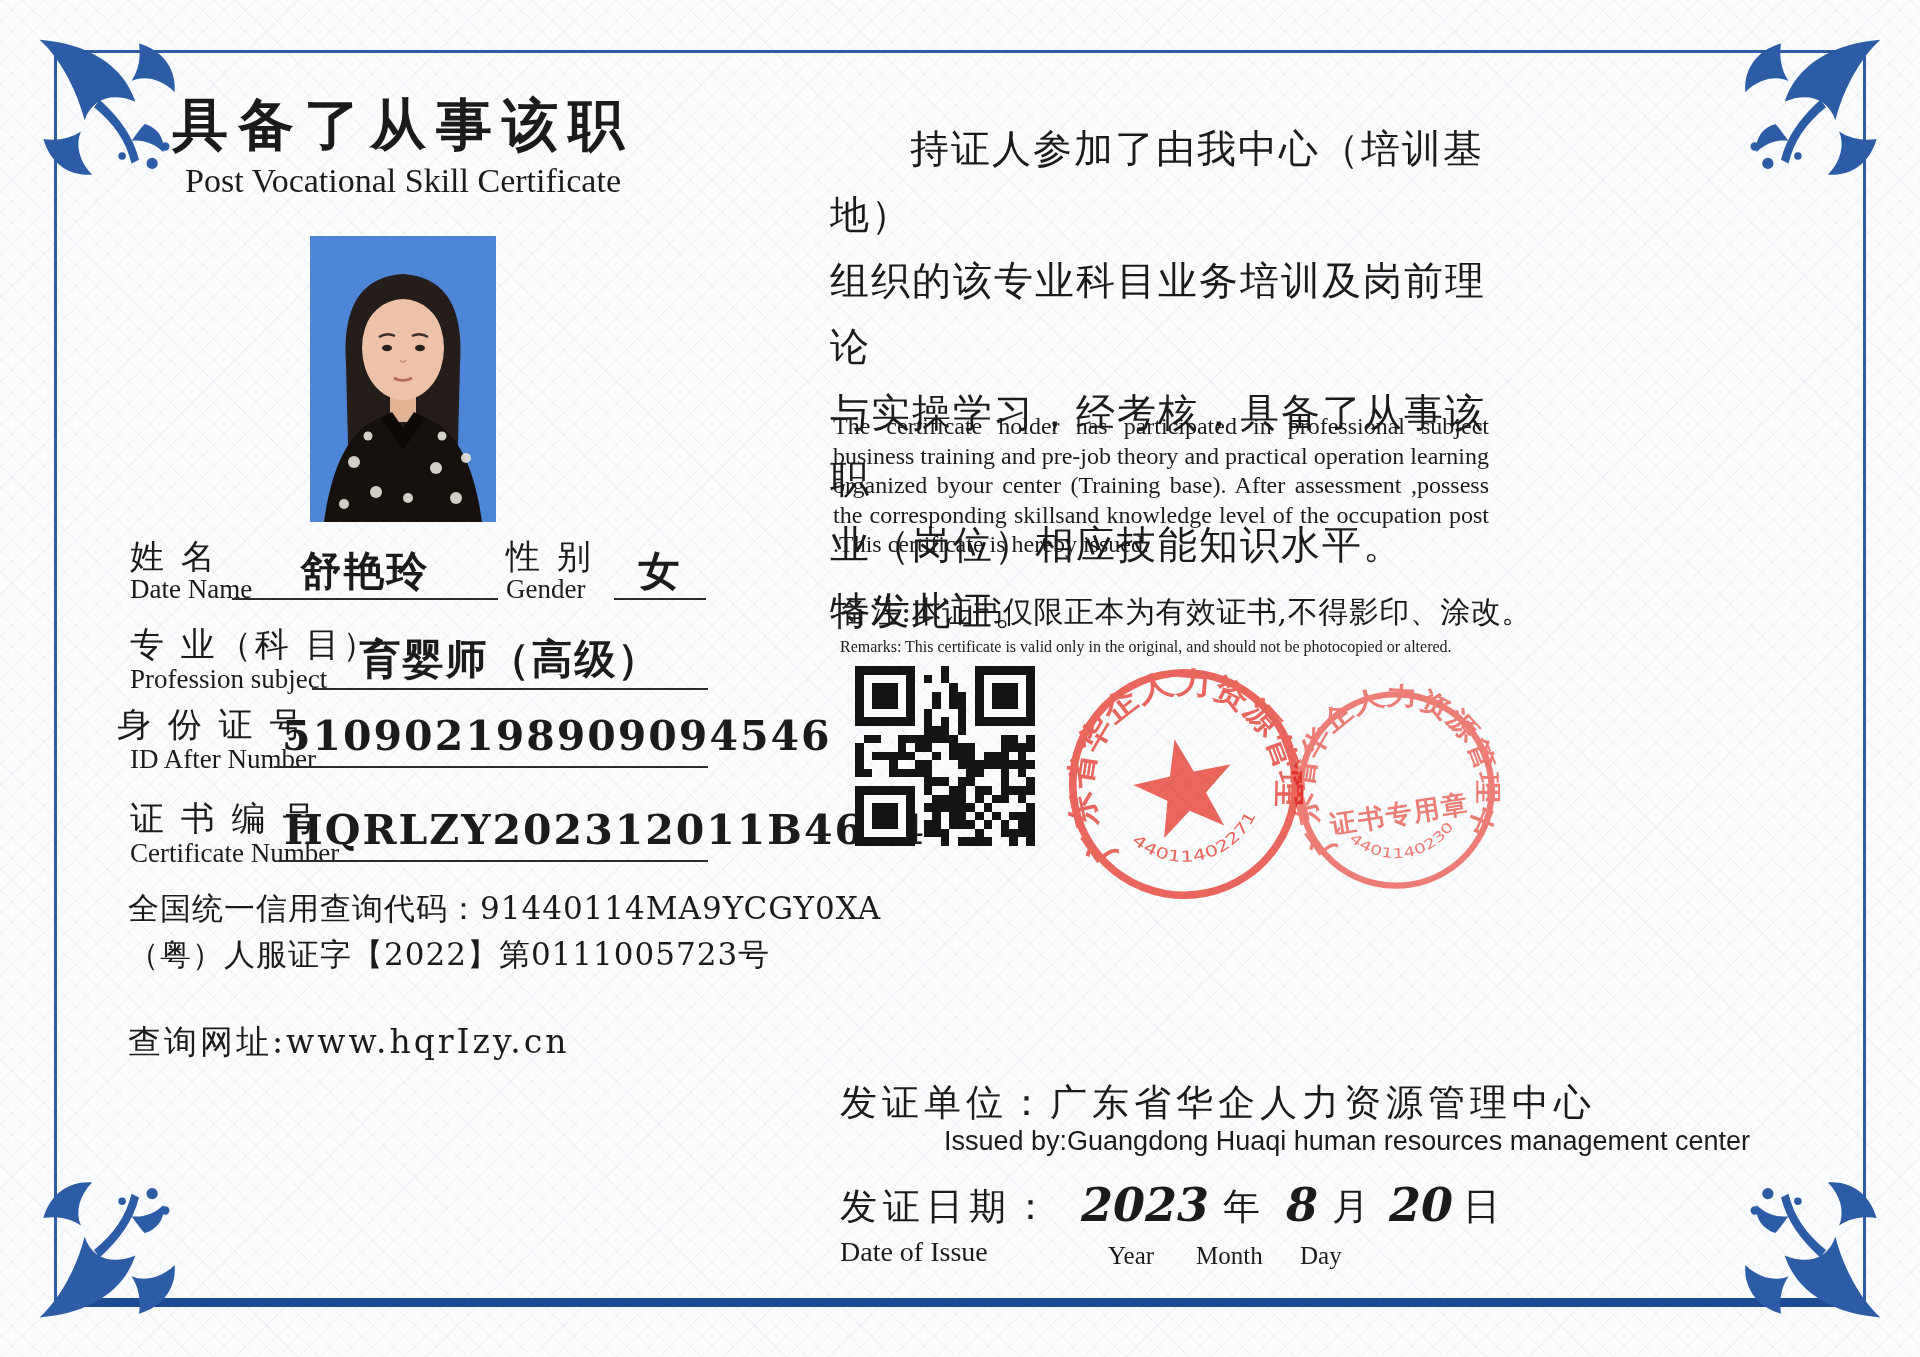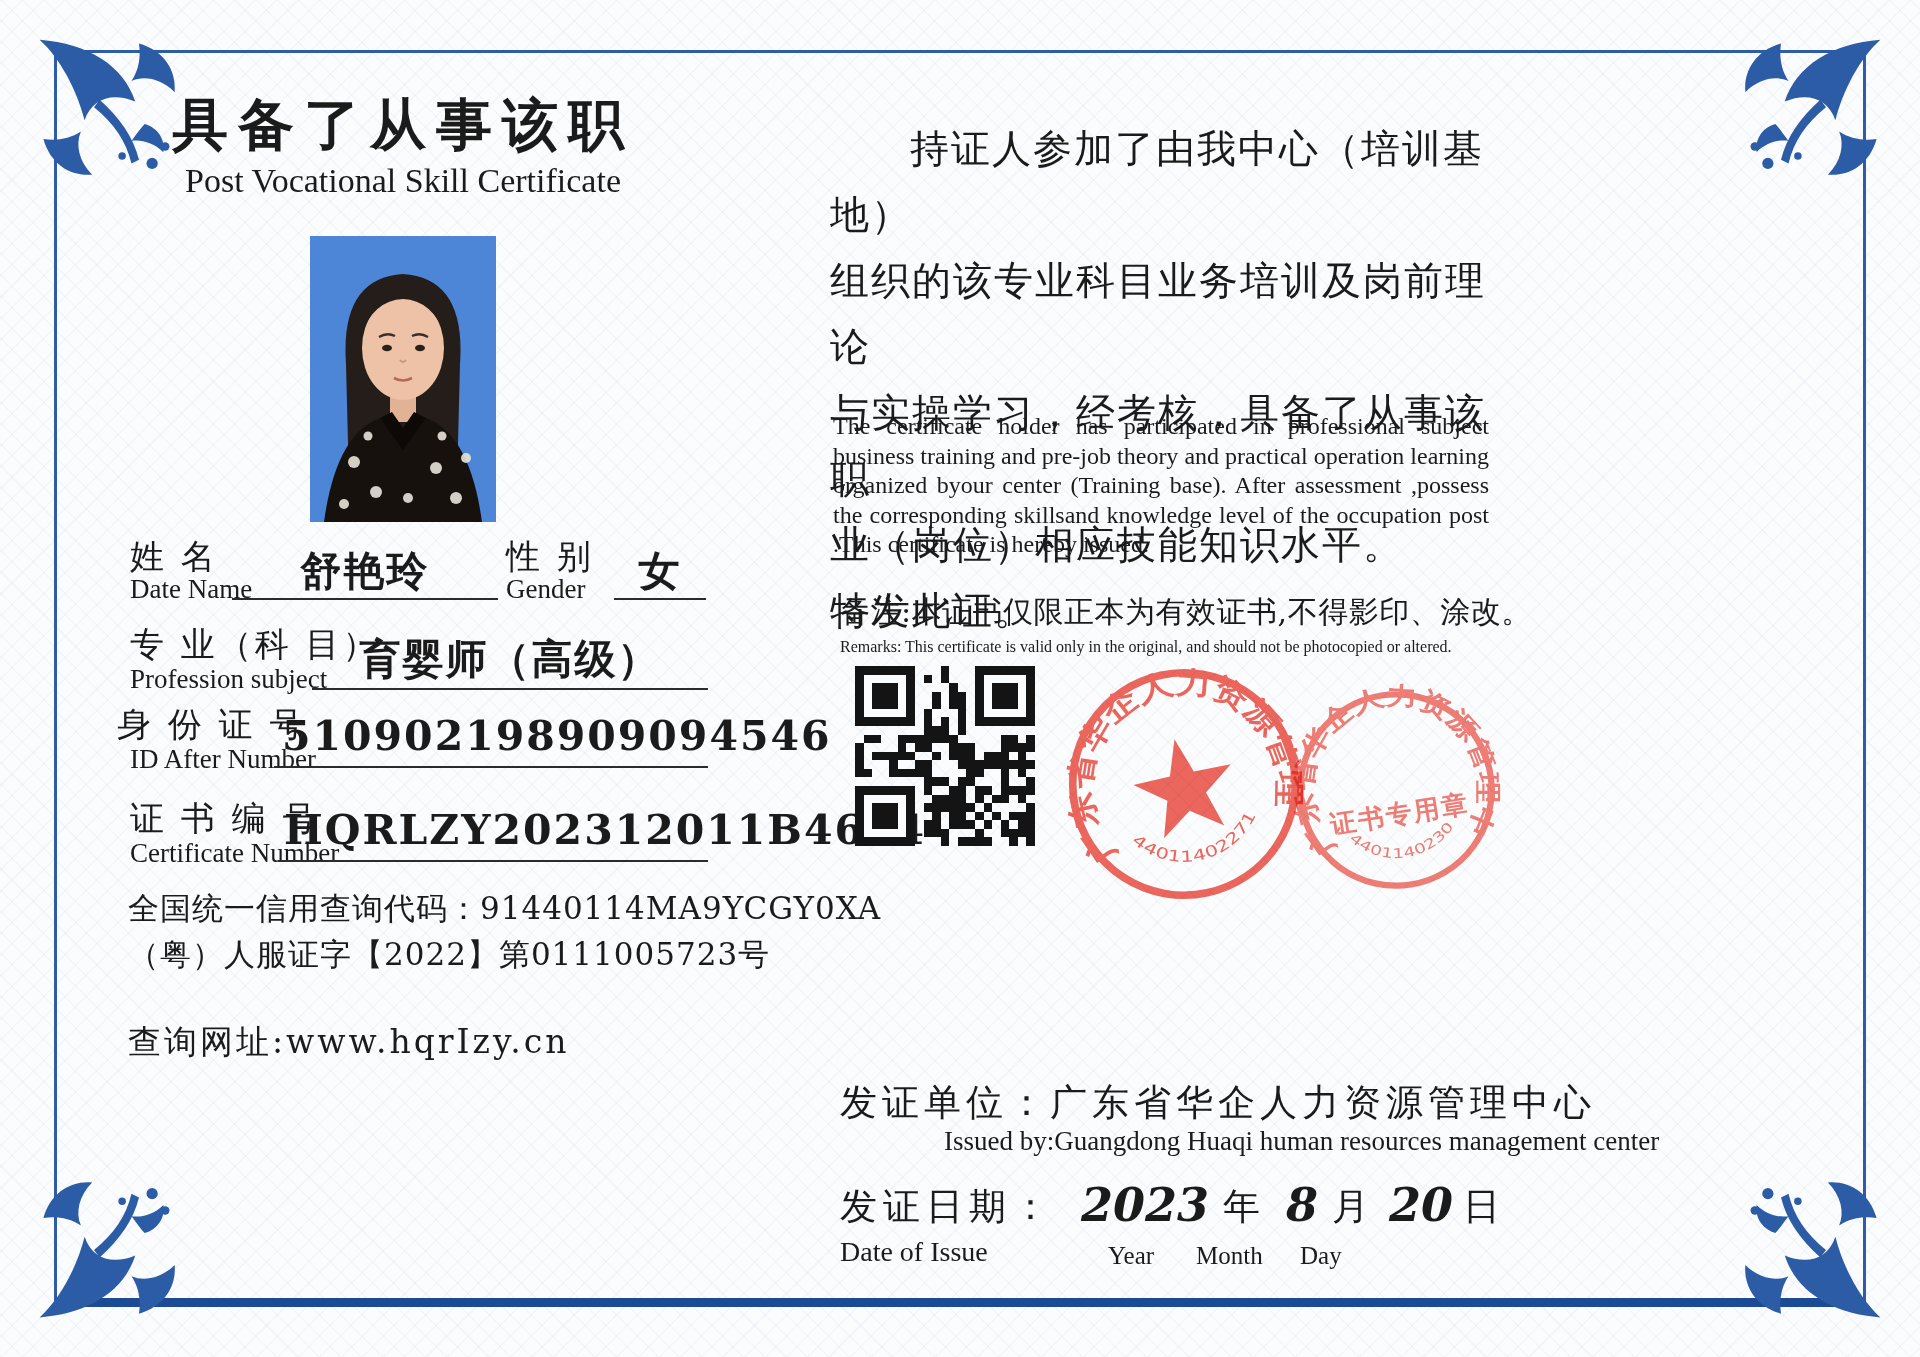--- a/index.html
+++ b/index.html
@@ -43,21 +43,21 @@
   .body-zh .ind{text-indent:80px;}
   .body-en{left:833px;top:412px;width:656px;font-size:24px;line-height:29.5px;text-align:justify;
     font-family:"Liberation Serif",serif;}
   .remarks-zh{left:840px;top:592px;font-size:30px;letter-spacing:.5px;font-family:"DejaVu Serif",serif;white-space:nowrap;}
   .remarks-en{left:840px;top:638px;font-size:16px;font-family:"Liberation Serif",serif;white-space:nowrap;}
   .qr{left:855px;top:666px;width:180px;height:180px;shape-rendering:crispEdges;}
   .stamp{mix-blend-mode:multiply;}
   .stamp1{left:1064px;top:664px;width:240px;height:240px;opacity:.92;transform:rotate(-12deg);}
   .stamp2{left:1292px;top:686px;width:208px;height:208px;opacity:.78;transform:rotate(-9deg);}
   .issuer-zh{left:840px;top:1078px;font-size:37px;letter-spacing:5px;font-family:"DejaVu Serif",serif;white-space:nowrap;}
-  .issuer-en{left:944px;top:1126px;font-size:27px;font-family:Liberation Serif, serif;white-space:nowrap;text-align:right;}
+  .issuer-en{left:944px;top:1126px;font-size:27px;font-family:Liberation Sans, sans-serif;white-space:nowrap;text-align:right;}
   .date-row{left:840px;top:1178px;display:flex;align-items:flex-end;white-space:nowrap;}
   .date-label{font-size:37px;letter-spacing:6px;font-family:"DejaVu Serif",serif;}
   .date-num{font-size:46px;font-weight:700;font-family:"DejaVu Serif",serif;font-style:italic;}
   .date-unit{font-size:37px;font-family:"DejaVu Serif",serif;}
   .ml26{margin-left:26px}.ml20{margin-left:20px}.ml14{margin-left:14px}.ml10{margin-left:10px}
   .date-en{font-size:28px;font-family:"Liberation Serif",serif;}
   .date-sub{font-size:25px;font-family:"Liberation Serif",serif;}
 </style>
 </head>
 <body>

